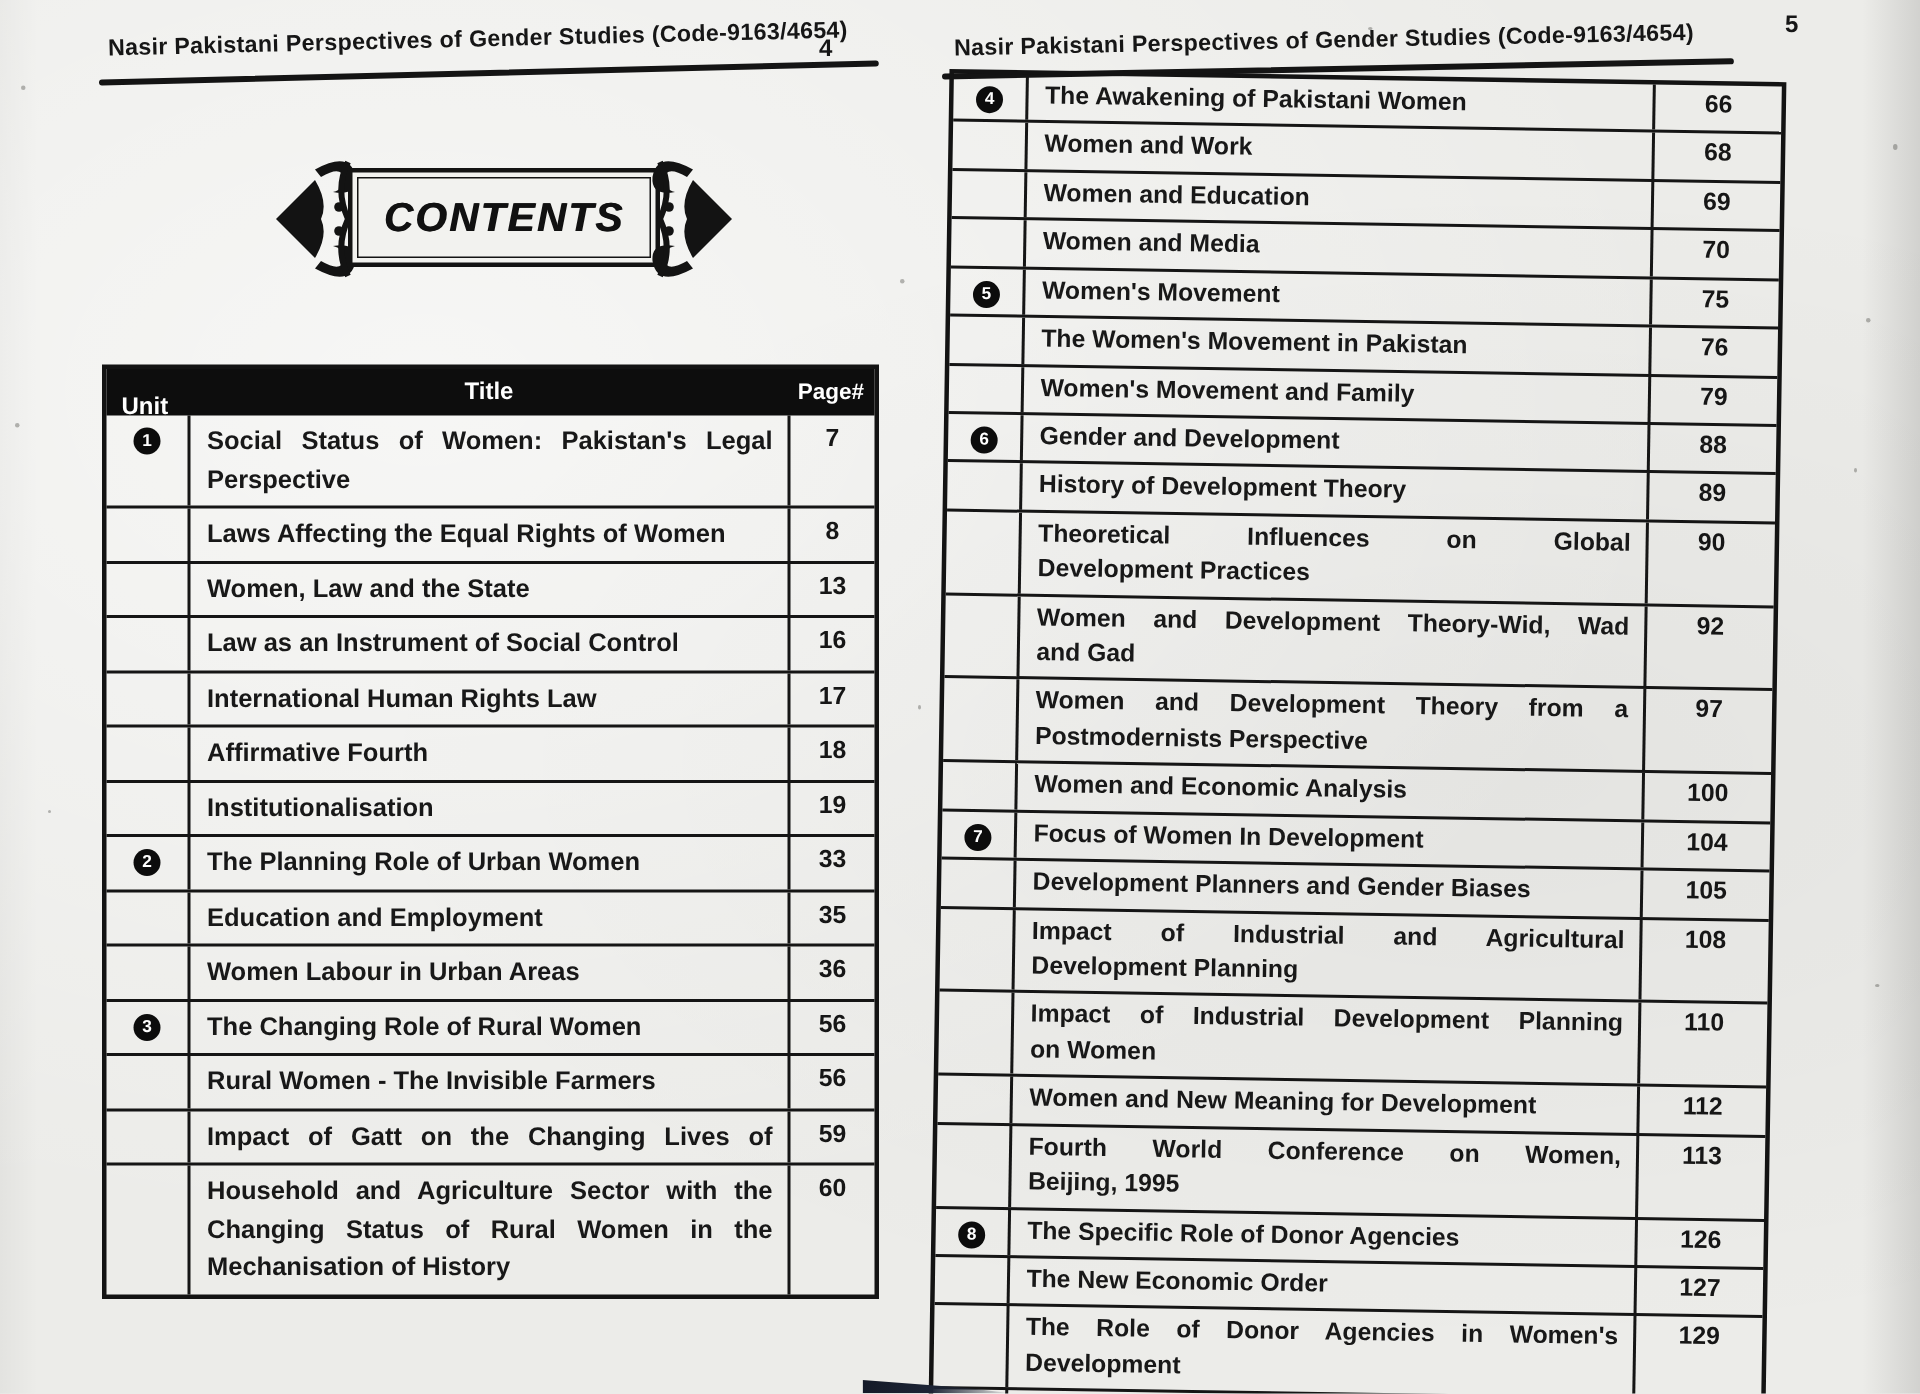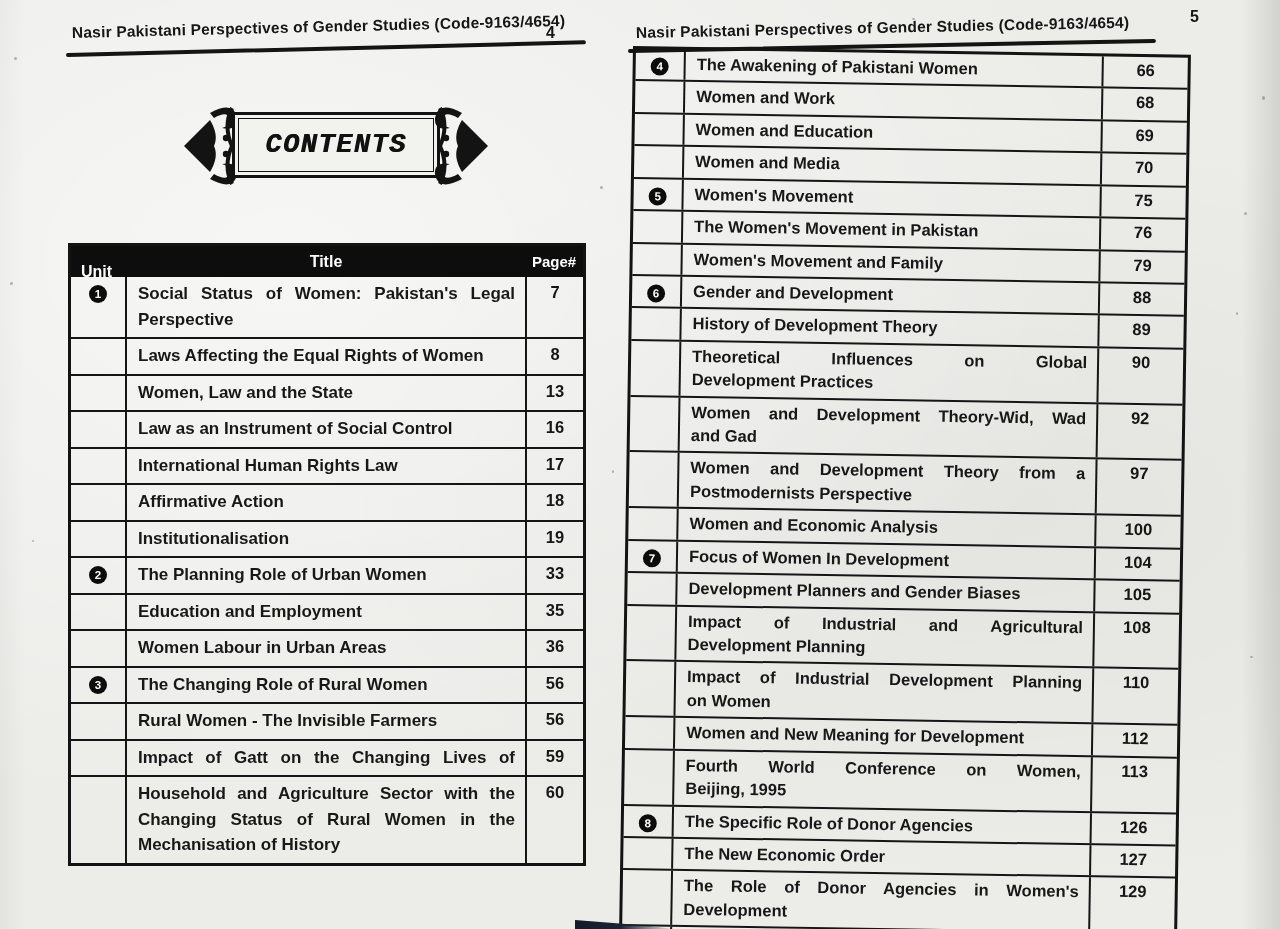--- a/index.html
+++ b/index.html
@@ -19,21 +19,21 @@
   .runhead.left{top:24px;left:72px;transform:rotate(-1.4deg);transform-origin:left center;}
   .runhead.right{top:24px;left:636px;transform:rotate(-1.2deg);transform-origin:left center;}
   .headrule{position:absolute;height:3.5px;background:#141414;border-radius:2px;}
   .headrule.left{top:53px;left:66px;width:520px;transform:rotate(-1.4deg);transform-origin:left center;}
   .headrule.right{top:49px;left:628px;width:528px;transform:rotate(-1.1deg);transform-origin:left center;}
   .folio{position:absolute;font-weight:bold;font-size:16px;}
   .folio.left{top:24px;left:546px;}
   .folio.right{top:8px;left:1190px;}
 
   
-  .banner{position:absolute;top:112px;left:232px;width:208px;height:66px;font-family:Liberation Mono, monospace;}
+  .banner{position:absolute;top:112px;left:232px;width:208px;height:66px;}
   .banner .box{position:absolute;inset:0;border:3px solid #131313;background:#f2f2ef;
     display:flex;align-items:center;justify-content:center;}
   .banner .box .inner{position:absolute;inset:3px;border:1.5px solid #131313;}
   .banner .word{font-weight:bold;font-style:italic;font-size:27px;letter-spacing:1.5px;
     color:#111;text-shadow:.6px 0 #111;}
   .orn{position:absolute;top:-14px;width:62px;height:96px;}
   .orn.l{left:-52px;}
   .orn.r{right:-52px;transform:scaleX(-1);}
 
   
@@ -130,21 +130,21 @@
         <div class="cell title">Law as an Instrument of Social Control</div>
         <div class="cell pageno">16</div>
       </div>
       <div class="trow">
         <div class="cell unit"></div>
         <div class="cell title">International Human Rights Law</div>
         <div class="cell pageno">17</div>
       </div>
       <div class="trow">
         <div class="cell unit"></div>
-        <div class="cell title">Affirmative Action</div>
+        <div class="cell title">Affirmative Fourth</div>
         <div class="cell pageno">18</div>
       </div>
       <div class="trow">
         <div class="cell unit"></div>
         <div class="cell title">Institutionalisation</div>
         <div class="cell pageno">19</div>
       </div>
       <div class="trow">
         <div class="cell unit"><span class="badge">2</span></div>
         <div class="cell title">The Planning Role of Urban Women</div>

